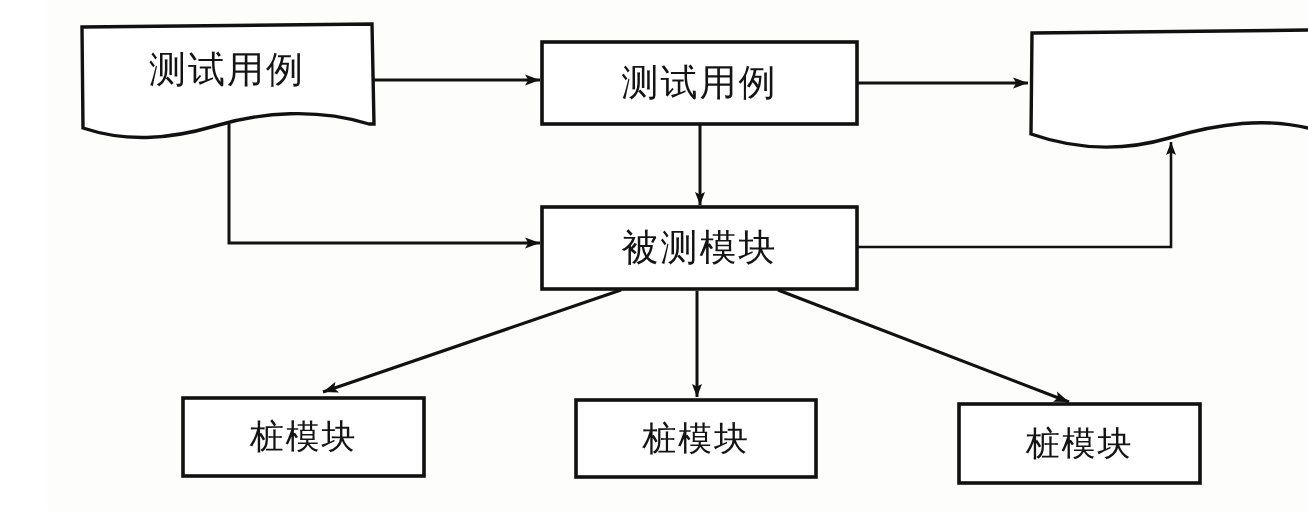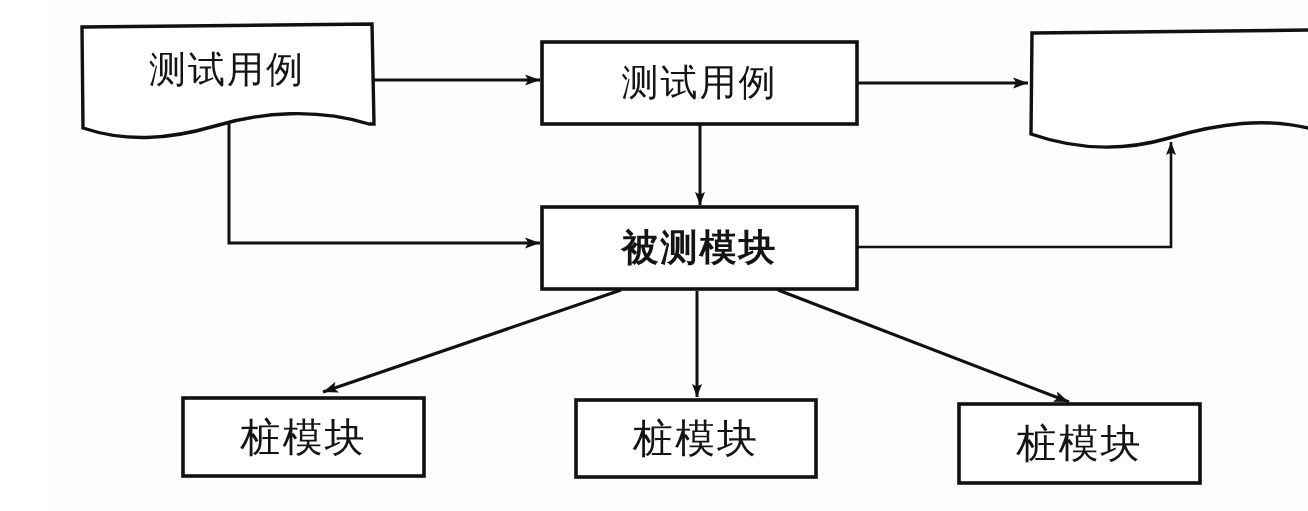--- a/index.html
+++ b/index.html
@@ -28,21 +28,21 @@
     display: flex;
     align-items: center;
     justify-content: center;
     color: #141414;
     letter-spacing: 0.055em;
     white-space: nowrap;
     pointer-events: none;
     font-family: "DejaVu Sans", sans-serif;
   }
   .lbl-big { font-size: 37px; }
-  .lbl-mid { font-size: 40px; }
+  .lbl-mid { font-size: 34px; }
 </style>
 </head>
 <body>
 
 <div id="canvas">
 
   <svg id="diagram-svg" viewBox="0 0 1308 511">
     <defs>
       <marker id="arrowFilled" markerWidth="16" markerHeight="12" refX="15" refY="6" orient="auto" markerUnits="userSpaceOnUse">
         <path d="M0,0.4 L15,6 L0,11.6 L3.2,6 Z" fill="#111111"></path>
@@ -83,21 +83,21 @@
     <path d="M 650,291 L 650,397" fill="none" stroke="#111111" stroke-width="3" marker-end="url(#arrowSlim)"></path>
 
     <path d="M 731,290 L 1022,402" fill="none" stroke="#111111" stroke-width="3.2" marker-end="url(#arrowFilled)"></path>
   </svg>
 
   <div class="node-label lbl-big" style="left:33px; top:24px; width:294px; height:92px;">测试用例</div>
 
   <div class="node-label lbl-big" style="left:495px; top:42px; width:315px; height:82px;">测试用例</div>
 
 
-  <div class="node-label lbl-big" style="left:495px; top:207px; width:315px; height:82px;font-weight:bold;">被测模块</div>
+  <div class="node-label lbl-big" style="left:495px; top:207px; width:315px; height:82px;">被测模块</div>
 
   <div class="node-label lbl-mid" style="left:136px; top:398px; width:241px; height:78px;">桩模块</div>
 
   <div class="node-label lbl-mid" style="left:529px; top:400px; width:240px; height:77px;">桩模块</div>
 
   <div class="node-label lbl-mid" style="left:912px; top:404px; width:241px; height:79px;">桩模块</div>
 
 </div>
 
 </body></html>

